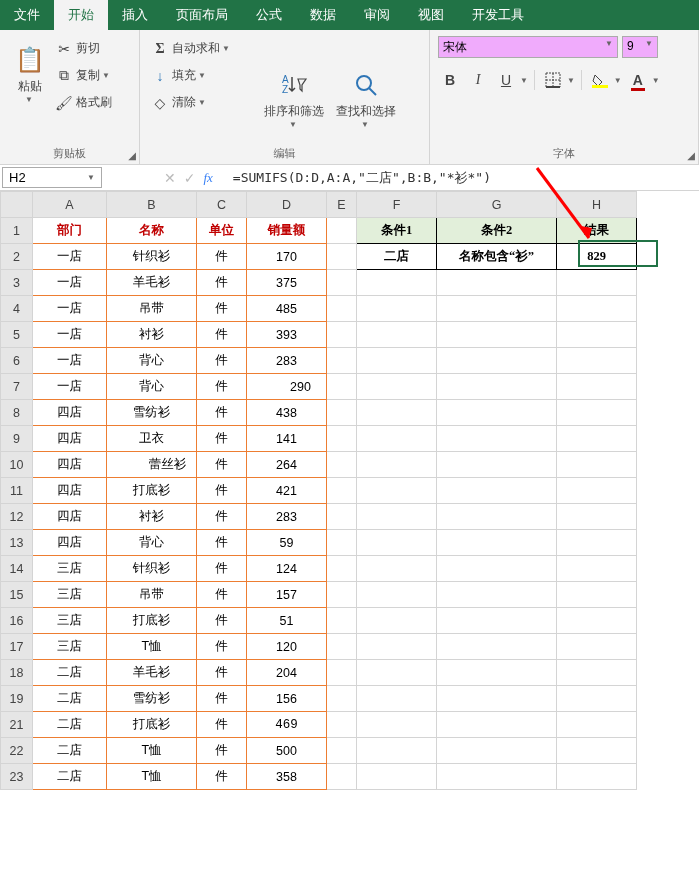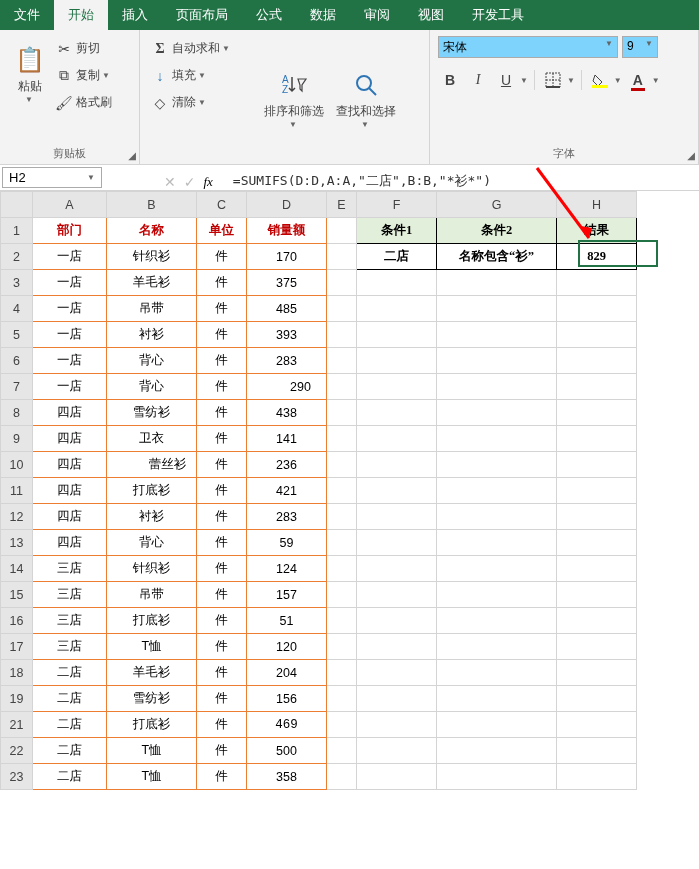--- a/index.html
+++ b/index.html
@@ -21,33 +21,33 @@
 
 .clip-group { display: flex; }
 .clip-right { display: flex; flex-direction: column; gap: 6px; padding-top: 4px; }
 .small-btn { display: flex; align-items: center; gap: 4px; font-size: 12px; color: #444; cursor: pointer; padding: 2px 4px; }
 .small-btn .icon { width: 16px; height: 16px; display: inline-flex; align-items: center; justify-content: center; font-size: 14px; }
 
 .edit-group .edit-col { display: flex; flex-direction: column; gap: 6px; padding-top: 4px; }
 
 .font-group { flex: 1; padding-top: 6px; }
 .font-row { display: flex; gap: 4px; margin-bottom: 10px; align-items: center; }
-.font-select { border: 1px solid #ababab; background: #7dd3fc; font-size: 12px; padding: 2px 4px; height: 22px; }
+.font-select { border: 1px solid #ababab; background: #f0abfc; font-size: 12px; padding: 2px 4px; height: 22px; }
 .font-name-sel { width: 180px; }
 .font-size-sel { width: 36px; }
 .fmt-btn { border: 1px solid transparent; width: 24px; height: 24px; display: flex; align-items: center; justify-content: center; font-size: 14px; color: #444; cursor: pointer; }
 .fmt-sep { width: 1px; height: 20px; background: #d4d4d4; margin: 0 2px; }
 .fmt-drop { font-size: 8px; color: #666; margin-left: -2px; }
 
 
-.formula-row { height: 26px; border-bottom: 1px solid #d4d4d4; display: flex; align-items: flex-end; }
+.formula-row { height: 26px; border-bottom: 1px solid #d4d4d4; display: flex; align-items: center; }
 .name-box { width: 100px; border: 1px solid #ababab; margin: 2px; font-size: 13px; padding: 2px 6px; background: #fff; display: flex; align-items: center; justify-content: space-between; }
 .name-box-drop { font-size: 8px; color: #666; }
 .formula-btns { display: flex; align-items: center; gap: 8px; padding: 0 10px; color: #999; font-size: 14px; }
-.fx-label { font-style: italic; font-family: Georgia, serif; font-size: 13px; color: #000000; margin-right: 6px; }
+.fx-label { font-style: italic; font-family: Georgia, serif; font-size: 13px; color: #3b82f6; margin-right: 6px; }
 .formula-input { flex: 1; border: none; font-size: 13px; padding: 2px 4px; font-family: "SimSun", monospace; color: #333; }
 
 
 .sheet-wrap { position: relative; }
 .sheet { border-collapse: collapse; table-layout: fixed; }
 .sheet td, .sheet th { border: 1px solid #d4d4d4; text-align: center; font-size: 12.5px; height: 26px; overflow: hidden; white-space: nowrap; }
 .col-header { background: #e6e6e6; color: #444; font-weight: normal; height: 22px !important; }
 .row-header { background: #e6e6e6; color: #444; font-weight: normal; width: 32px; font-size: 12px; }
 .corner { background: #e6e6e6; width: 32px; }
 
@@ -139,20 +139,21 @@
     <div class="big-btn">
       <span class="icon">
           <svg width="28" height="28" viewBox="0 0 28 28">
             <circle cx="12" cy="12" r="7" fill="none" stroke="#2e75b6" stroke-width="2"></circle>
             <line x1="17" y1="17" x2="24" y2="24" stroke="#2e75b6" stroke-width="2"></line>
           </svg>
         </span>
       <span>查找和选择</span>
       <span class="fmt-drop">▼</span>
     </div>
+    <div class="ribbon-group-label">编辑</div>
   </div>
 
   <div class="ribbon-group font-group">
     <div class="font-row">
       <div class="font-select font-name-sel"><span>宋体</span><span style="float:right" class="fmt-drop">▼</span></div>
       <div class="font-select font-size-sel"><span>9</span><span style="float:right" class="fmt-drop">▼</span></div>
     </div>
     <div class="font-row">
       <div class="fmt-btn" style="font-weight:bold">B</div>
       <div class="fmt-btn" style="font-style:italic;font-family:serif">I</div>
@@ -313,21 +314,21 @@
           <td style="border: 1px solid rgb(212, 212, 212);"></td>
           <td style="border: 1px solid rgb(212, 212, 212);"></td>
           <td style="border: 1px solid rgb(212, 212, 212);"></td>
           <td style="border: 1px solid rgb(212, 212, 212);"></td>
         </tr>
         <tr class="orange-border">
           <th class="row-header">10</th>
           <td style="border: 1px solid rgb(237, 125, 49);">四店</td>
           <td style="border: 1px solid rgb(237, 125, 49); padding-left: 32px;">蕾丝衫</td>
           <td style="border: 1px solid rgb(237, 125, 49);">件</td>
-          <td style="border: 1px solid rgb(237, 125, 49);">236</td>
+          <td style="border: 1px solid rgb(237, 125, 49);">264</td>
           <td style="border: 1px solid rgb(212, 212, 212);"></td>
           <td style="border: 1px solid rgb(212, 212, 212);"></td>
           <td style="border: 1px solid rgb(212, 212, 212);"></td>
           <td style="border: 1px solid rgb(212, 212, 212);"></td>
         </tr>
         <tr class="orange-border">
           <th class="row-header">11</th>
           <td style="border: 1px solid rgb(237, 125, 49);">四店</td>
           <td style="border: 1px solid rgb(237, 125, 49);">打底衫</td>
           <td style="border: 1px solid rgb(237, 125, 49);">件</td>

